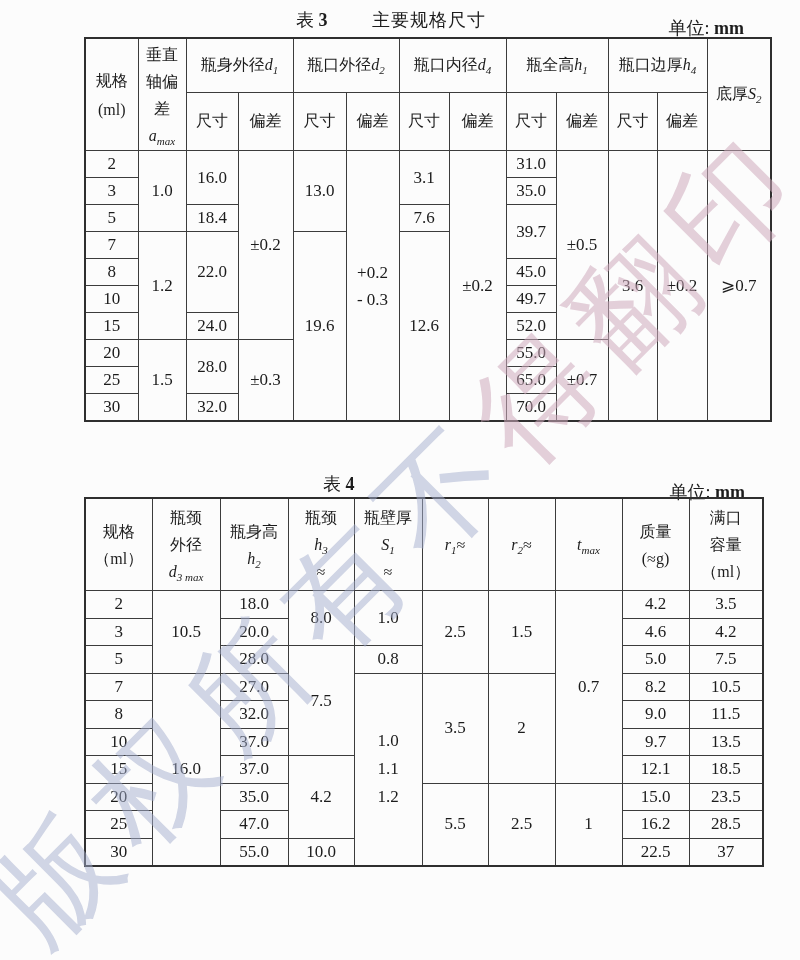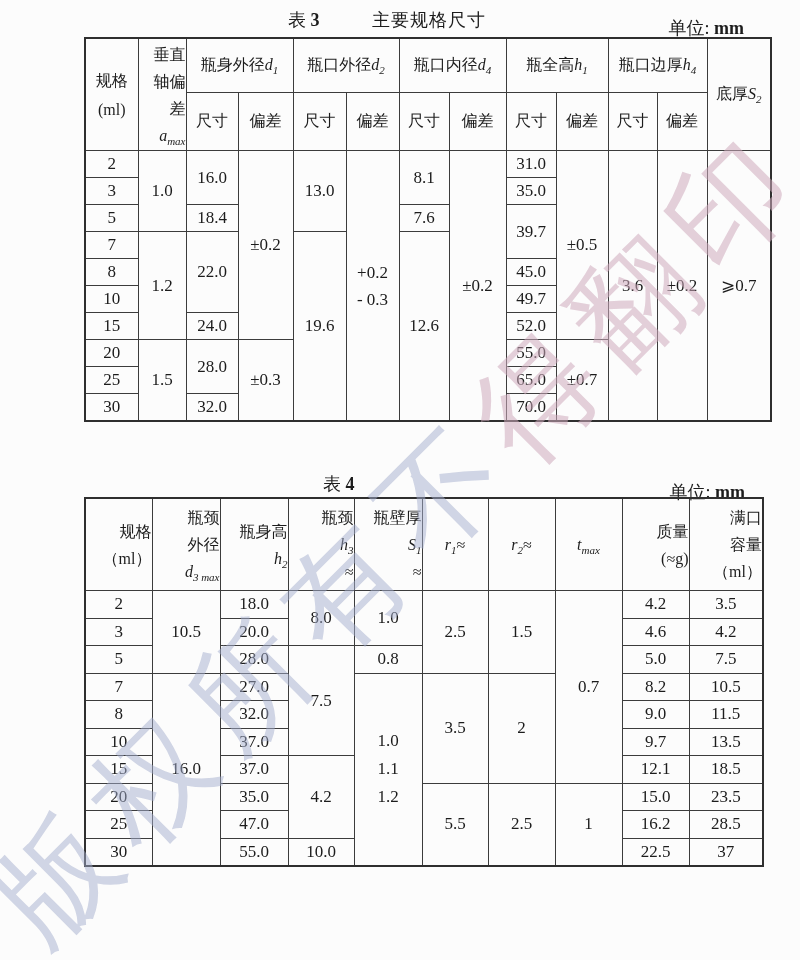--- a/index.html
+++ b/index.html
@@ -9,41 +9,41 @@
     font-family:"Liberation Serif","DejaVu Serif",serif;
   }
   
   .cap{position:absolute;height:24px;font-size:18px;line-height:24px;white-space:nowrap;}
   .cap .tag{position:absolute;}
   .cap .tag b{font-weight:bold;}
   .cap .title{position:absolute;letter-spacing:1px;text-align:right;}
   .cap .unit{position:absolute;margin-top:8px;}
   .cap .unit b{font-weight:bold;}
   #cap3{left:84px;top:8px;width:686px;}
-  #cap3 .tag{left:204px;}
+  #cap3 .tag{left:212px;}
   #cap3 .title{left:288px;}
   #cap3 .unit{right:26px;}
   #cap4{left:84px;top:472px;width:678px;}
   #cap4 .tag{left:239px;}
   #cap4 .title{left:304px;}
   #cap4 .unit{right:17px;}
   
   table{border-collapse:collapse;table-layout:fixed;position:absolute;
         border:2px solid #2f2f2f;background:transparent;}
   #t3{left:84px;top:37px;}
   #t4{left:84px;top:497px;}
   th,td{border:1px solid #3c3c3c;padding:0;text-align:center;vertical-align:middle;
         font-weight:normal;overflow:hidden;}
   thead th{font-size:16px;}
   tbody td{font-size:17px;height:26px;}
   #t4 tbody td{height:26.5px;}
   #t3 .hr1 th{height:53px;}
   #t3 .hr2 th{height:57px;}
   #t4 thead th{height:91px;}
-  .lines span{display:block;line-height:27px;text-align:right;}
+  .lines span{display:block;line-height:27px;}
   .lines2 span{display:block;line-height:29px;}
   i{font-family:"Liberation Serif","DejaVu Serif",serif;}
   sub{font-size:11px;font-style:italic;line-height:0;}
   .twoline span{display:block;line-height:27px;}
   .triline span{display:block;line-height:28px;}
   .apx{font-style:normal;}
   
   #wm{
     position:absolute;left:400px;top:537px;z-index:9;pointer-events:none;
     transform:translate(-50%,-50%) rotate(-45deg);
@@ -111,21 +111,21 @@
     <tr>
       <td>2</td>
       <td rowspan="3">1.0</td>
       <td rowspan="2">16.0</td>
       <td rowspan="7">±0.2</td>
       <td rowspan="3">13.0</td>
       <td rowspan="10" class="twoline">
         <span>+0.2</span>
         <span>- 0.3</span>
       </td>
-      <td rowspan="2">8.1</td>
+      <td rowspan="2">3.1</td>
       <td rowspan="10">±0.2</td>
       <td>31.0</td>
       <td rowspan="7">±0.5</td>
       <td rowspan="10">3.6</td>
       <td rowspan="10">±0.2</td>
       <td rowspan="10">⩾0.7</td>
     </tr>
     <tr>
       <td>3</td>
       <td>35.0</td>

